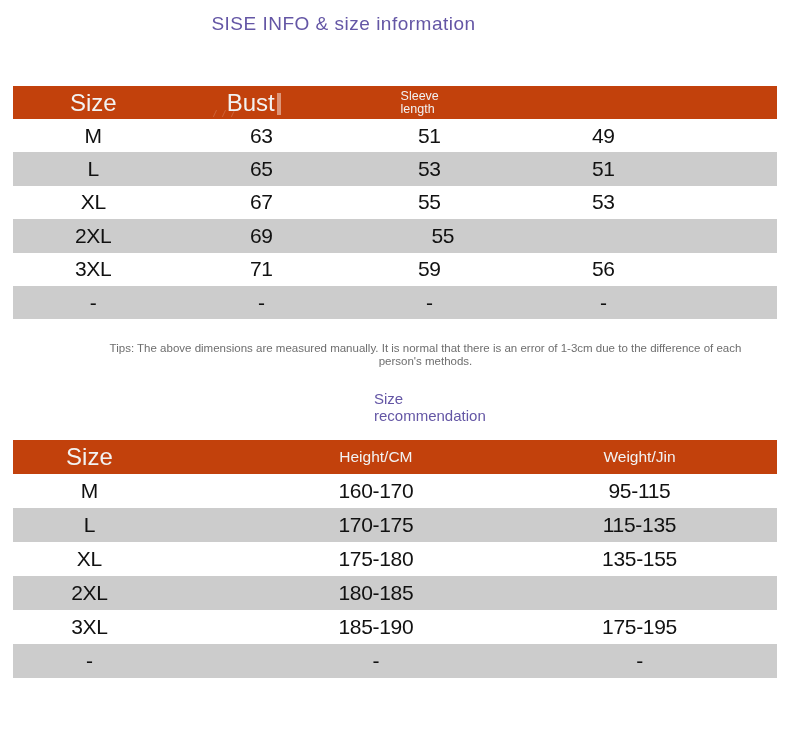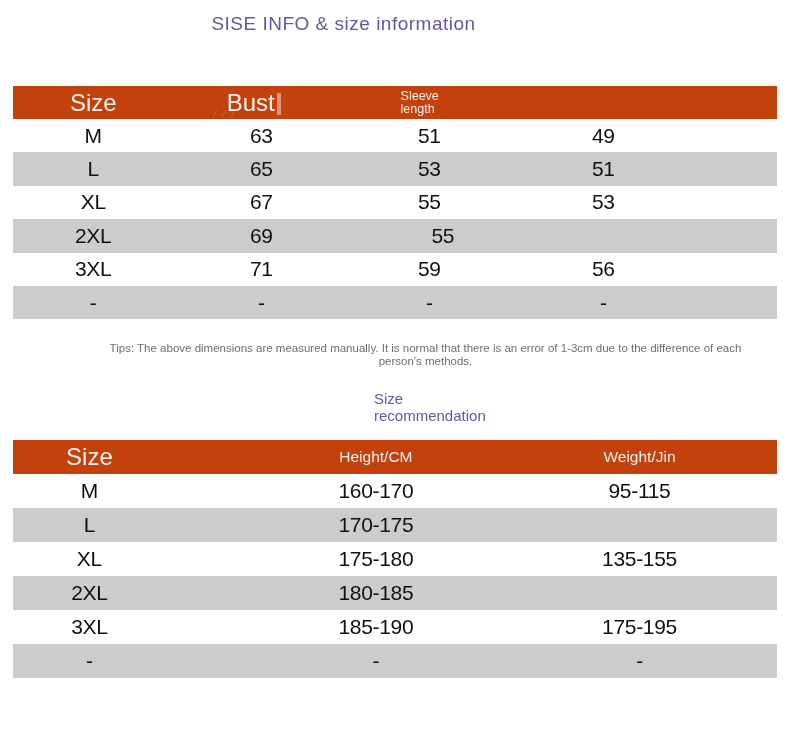--- a/index.html
+++ b/index.html
@@ -132,20 +132,21 @@
   </div>
 
   <div class="t-row">
     <div class="cell c1 val">M</div>
     <div class="cell c2 val">160-170</div>
     <div class="cell c3 val">95-115</div>
   </div>
   <div class="t-row alt">
     <div class="cell c1 val">L</div>
     <div class="cell c2 val">170-175</div>
+    <div class="cell c3 val">115-135</div>
   </div>
   <div class="t-row">
     <div class="cell c1 val">XL</div>
     <div class="cell c2 val">175-180</div>
     <div class="cell c3 val">135-155</div>
   </div>
   <div class="t-row alt">
     <div class="cell c1 val">2XL</div>
     <div class="cell c2 val">180-185</div>
   </div>

